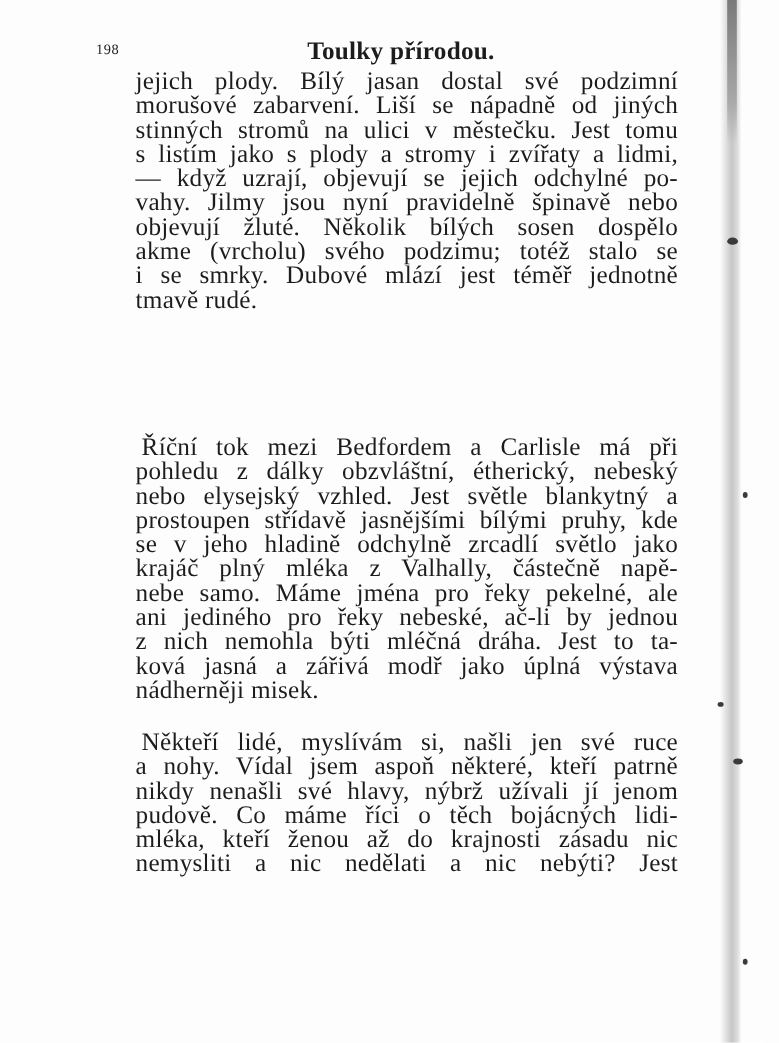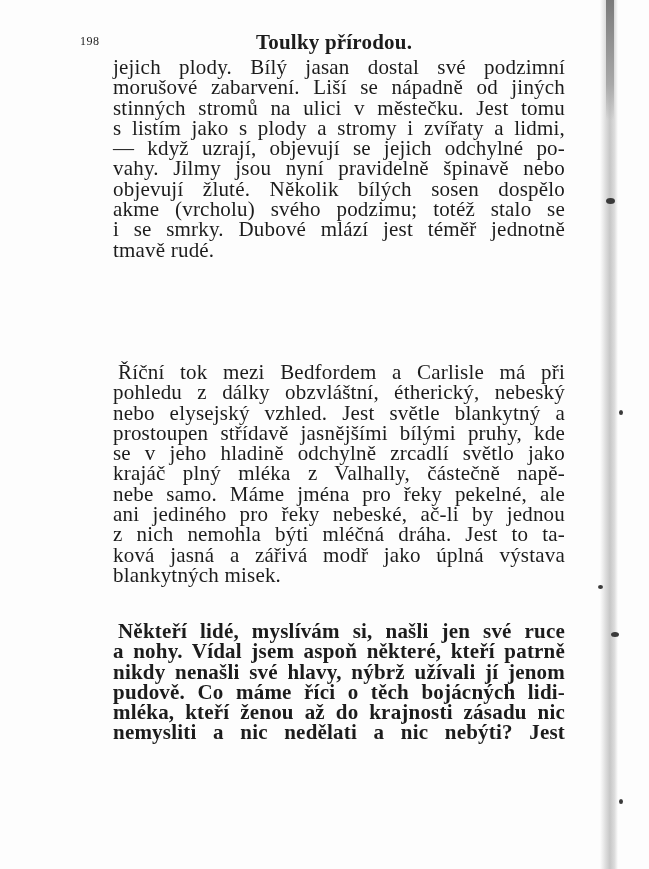--- a/index.html
+++ b/index.html
@@ -78,21 +78,21 @@
       white-space: nowrap;
       text-align: justify;
       text-align-last: justify;
       letter-spacing: 0.2px;
     }
     .line.last {
       text-align-last: left;
     }
     .para1 { top: 57px; }
     .para2 { top: 314px; margin-top: 48px; }
-    .para3 { top: 621px; font-weight: bold; }
+    .para3 { top: 608px; }
   </style>
 </head>
 <body>
 
 <div class="page">
 
   <div class="gutter-shadow"></div>
   <div class="gutter-dark-top"></div>
   <div class="speck" style="left:606px;top:198px;width:9px;height:6px;"></div>
   <div class="speck" style="left:619px;top:410px;width:4px;height:5px;"></div>
@@ -122,21 +122,21 @@
     <span class="line" style="padding-left:5px">Říční tok mezi Bedfordem a Carlisle má při</span>
     <span class="line">pohledu z dálky obzvláštní, étherický, nebeský</span>
     <span class="line">nebo elysejský vzhled. Jest světle blankytný a</span>
     <span class="line">prostoupen střídavě jasnějšími bílými pruhy, kde</span>
     <span class="line">se v jeho hladině odchylně zrcadlí světlo jako</span>
     <span class="line">krajáč plný mléka z Valhally, částečně napě-</span>
     <span class="line">nebe samo. Máme jména pro řeky pekelné, ale</span>
     <span class="line">ani jediného pro řeky nebeské, ač-li by jednou</span>
     <span class="line">z nich nemohla býti mléčná dráha. Jest to ta-</span>
     <span class="line">ková jasná a zářivá modř jako úplná výstava</span>
-    <span class="line last">blankytných misek.</span>
+    <span class="line last">nádherněji misek.</span>
   </div>
 
   <div class="text-block para3">
     <span class="line" style="padding-left:5px">Někteří lidé, myslívám si, našli jen své ruce</span>
     <span class="line">a nohy. Vídal jsem aspoň některé, kteří patrně</span>
     <span class="line">nikdy nenašli své hlavy, nýbrž užívali jí jenom</span>
     <span class="line">pudově. Co máme říci o těch bojácných lidi-</span>
     <span class="line">mléka, kteří ženou až do krajnosti zásadu nic</span>
     <span class="line">nemysliti a nic nedělati a nic nebýti? Jest</span>
   </div>

